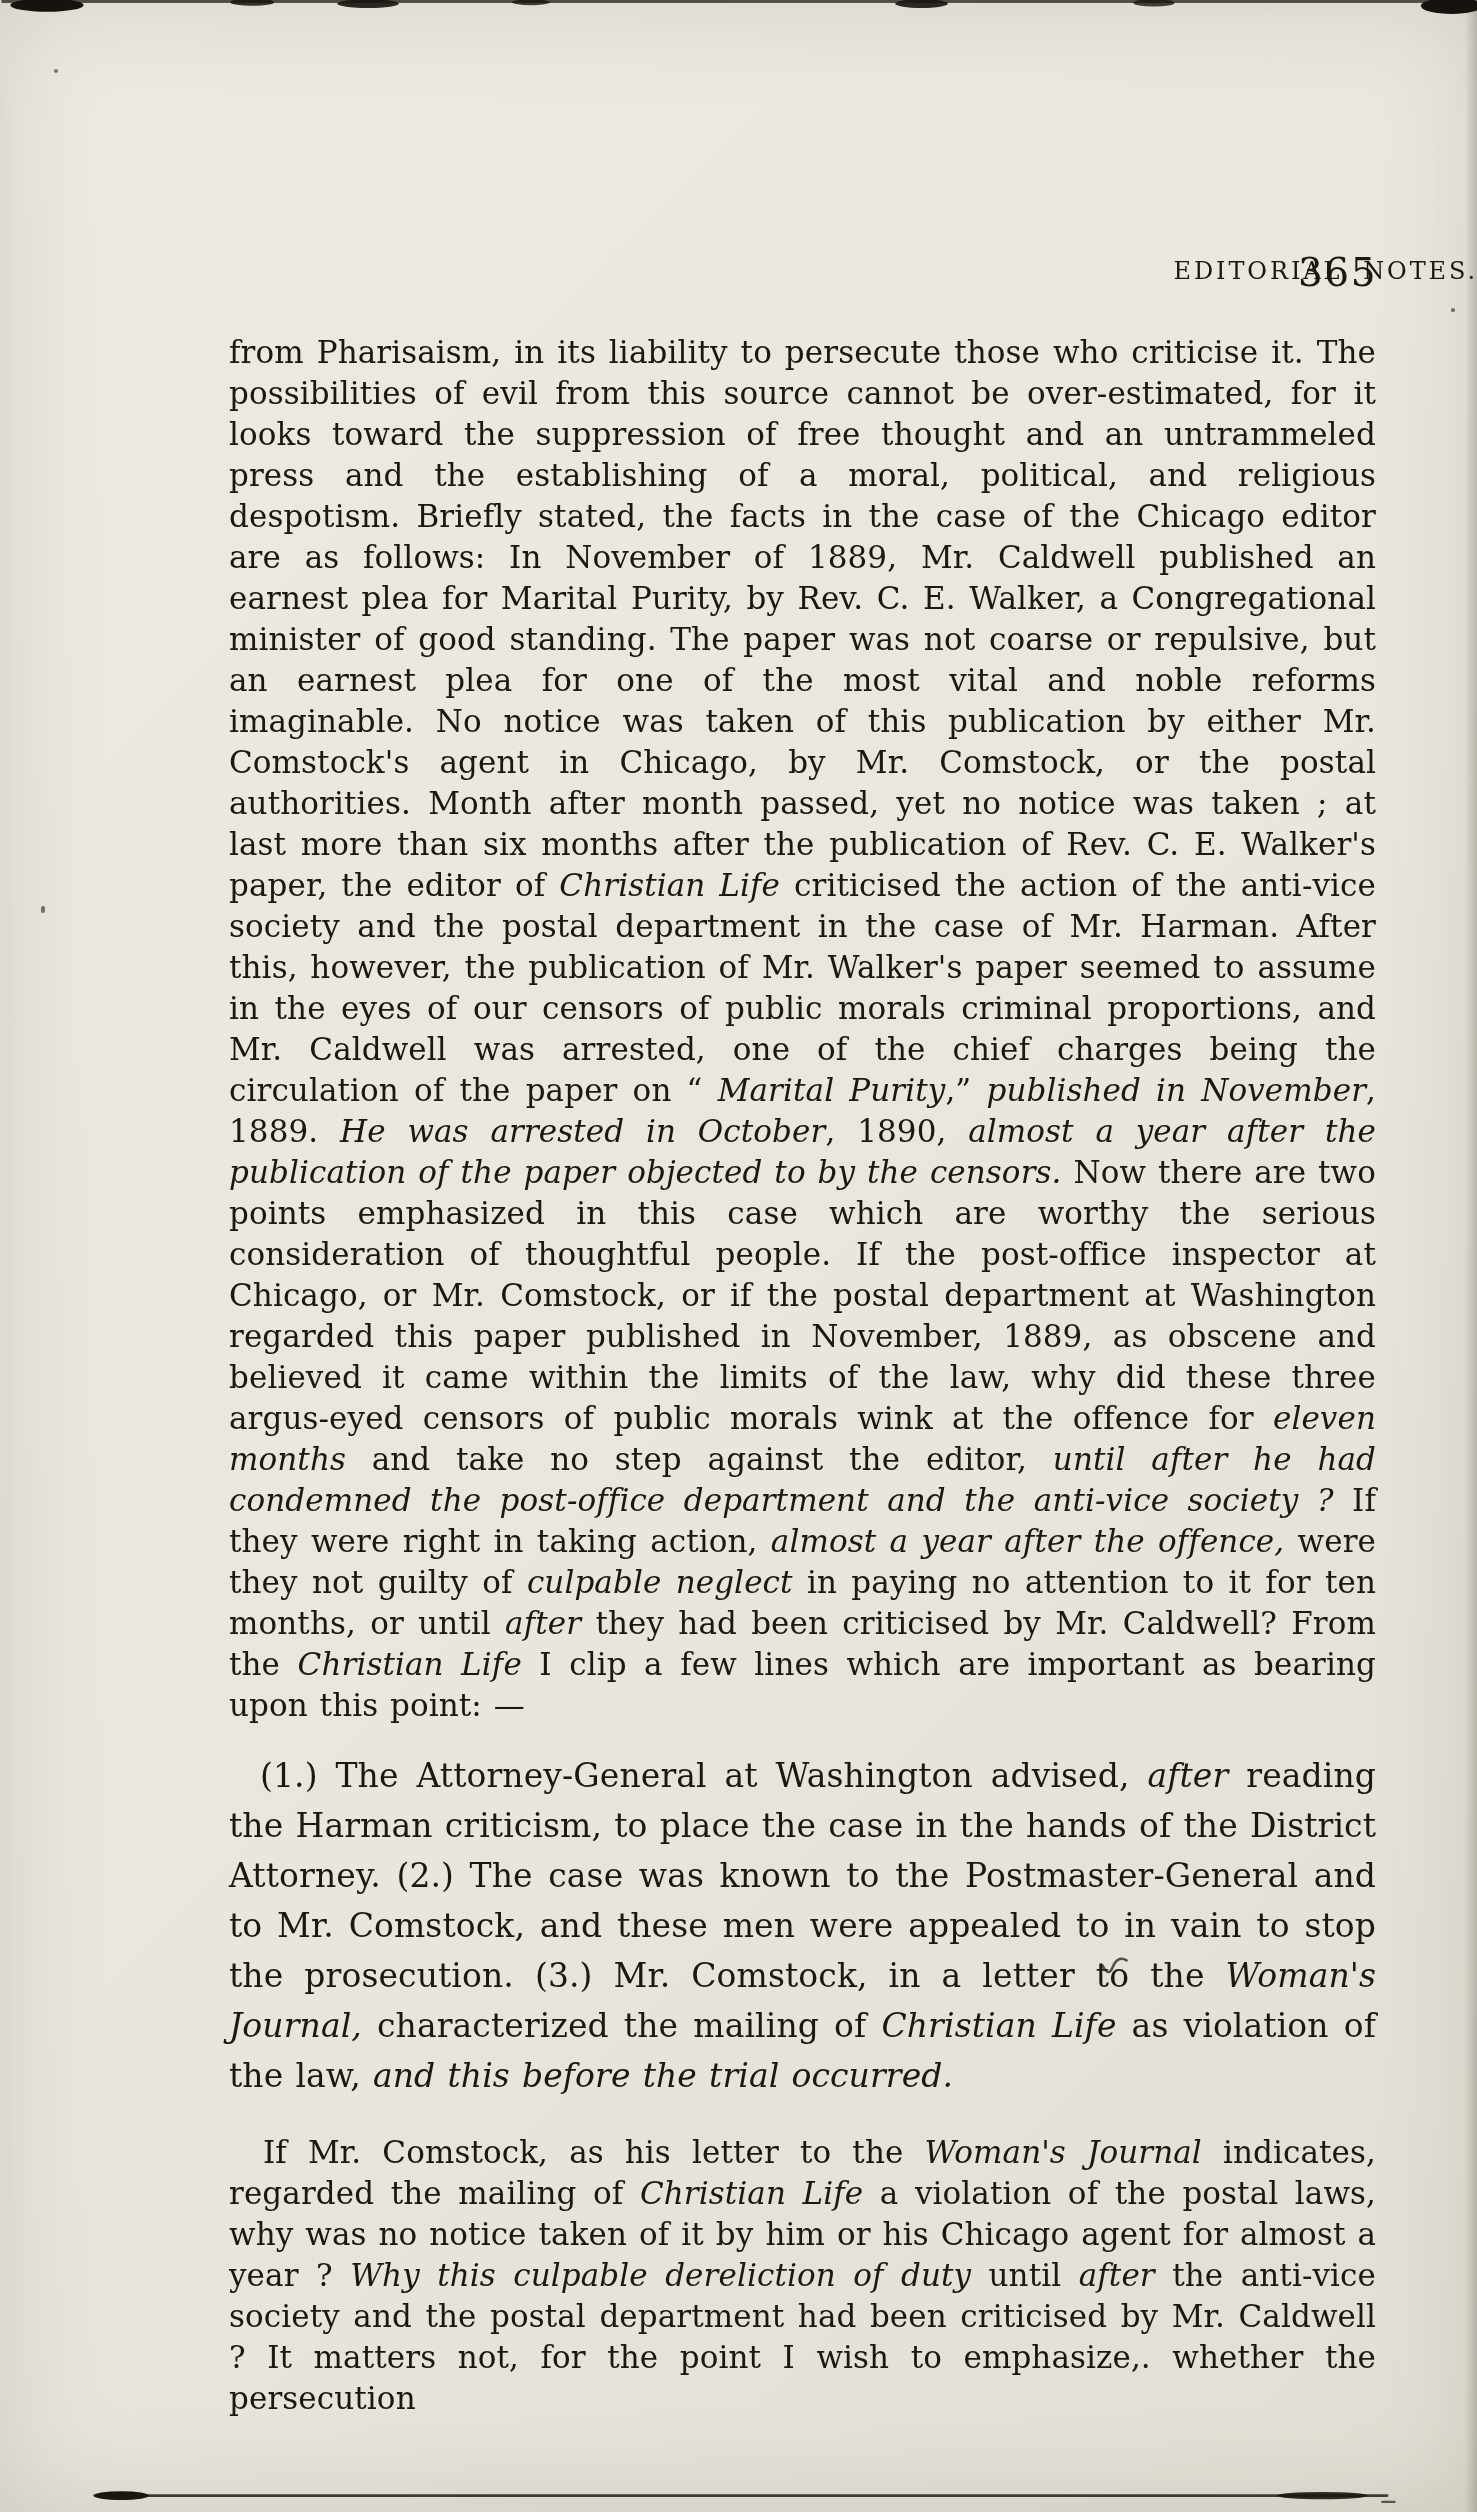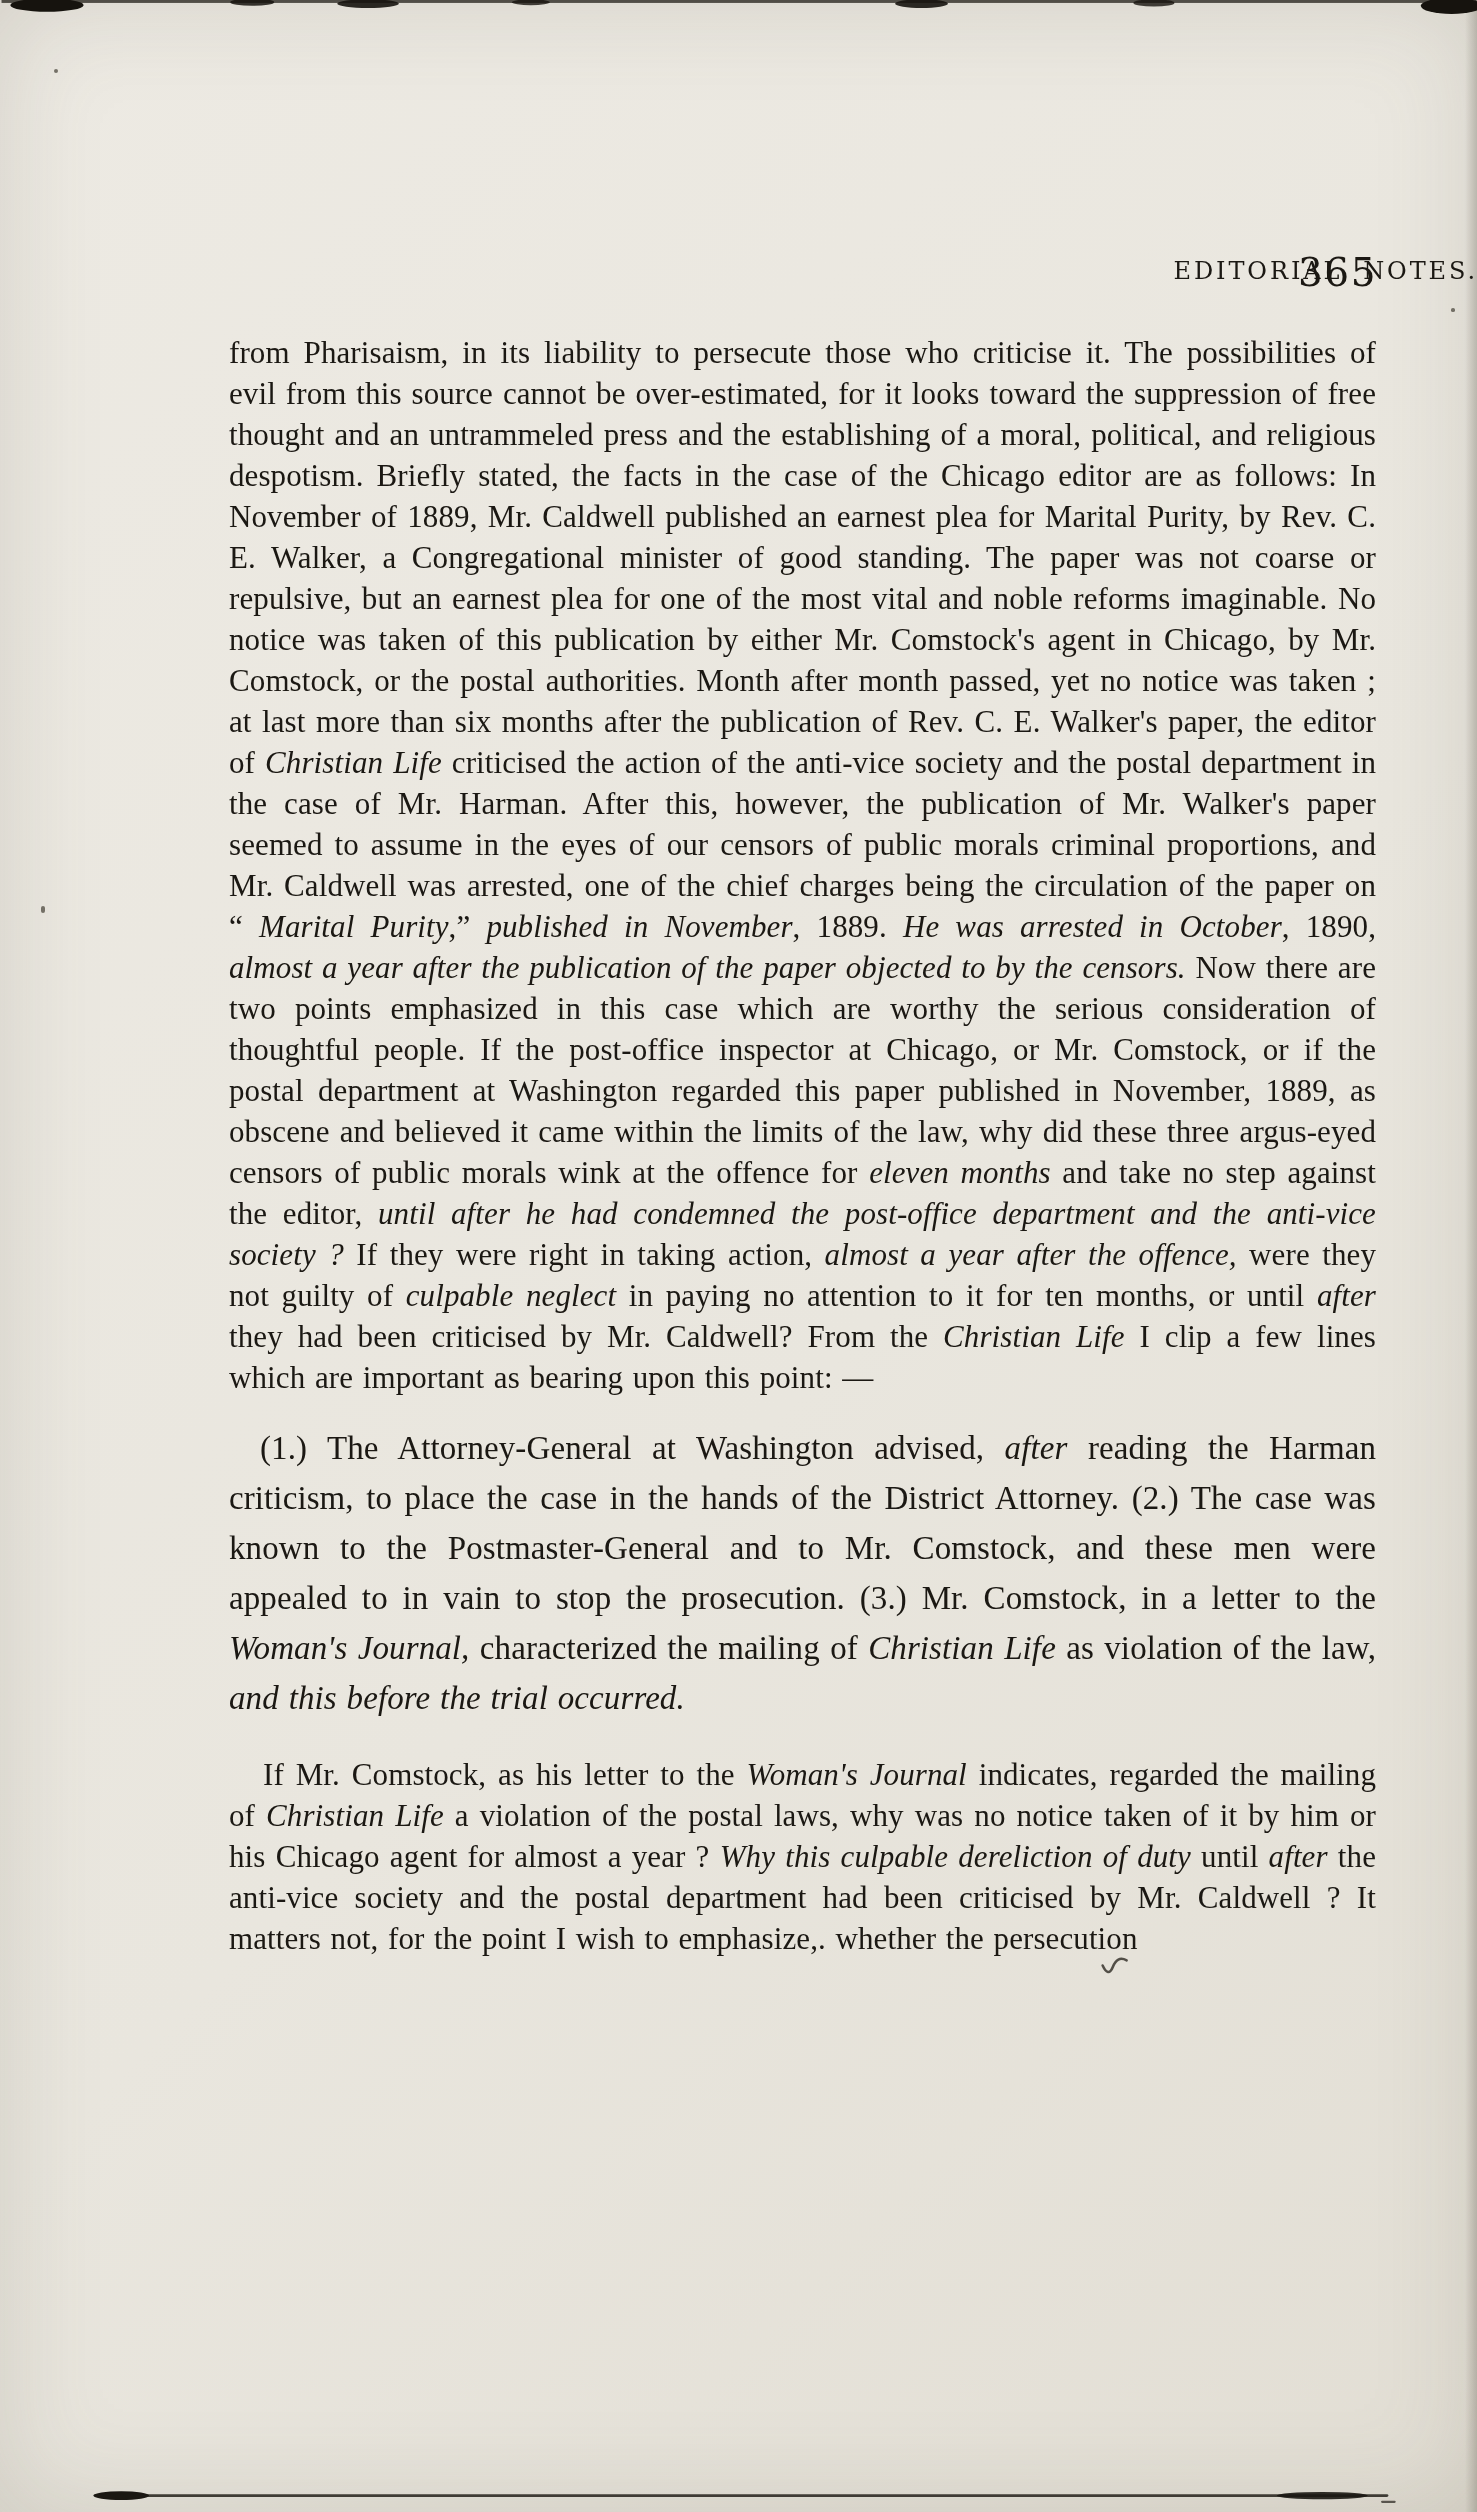--- a/index.html
+++ b/index.html
@@ -43,21 +43,20 @@
     top:-7.3px;
     font-size:39px;
     letter-spacing:1.5px;
   }
   .textblock{
     position:absolute;
     left:229px;
     top:332px;
     width:1147px;
     text-align:justify;
-    font-family:Liberation Serif, serif;
   }
   .para{
     margin:0;
     font-size:31px;
     line-height:41px;
     letter-spacing:0.1px;
     word-spacing:1.8px;
   }
   .para.indent{ text-indent:34px; }
   .quote{

